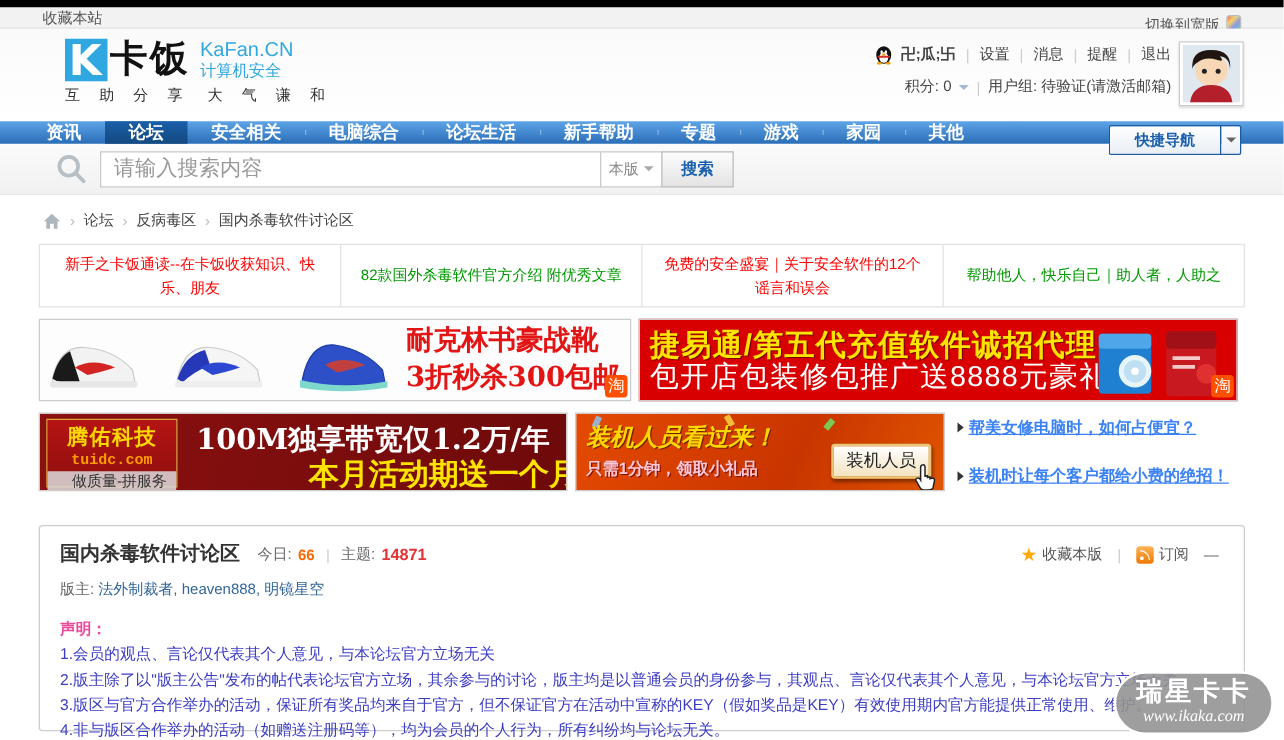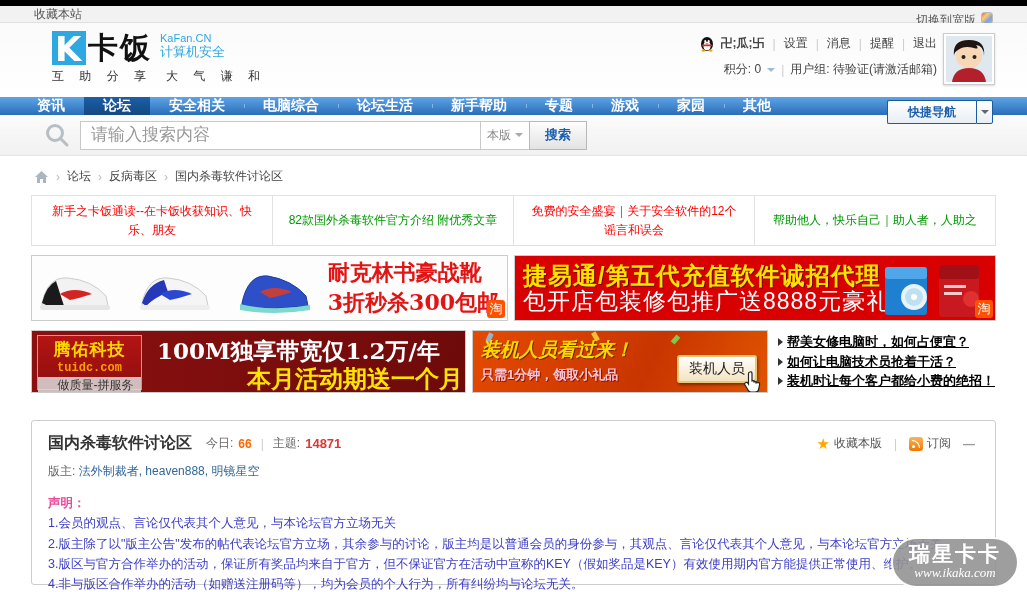--- a/index.html
+++ b/index.html
@@ -15,21 +15,21 @@
 
   
   .header { height:74px; background:linear-gradient(#fafafa,#ffffff); position:relative; }
   .logo { position:absolute; left:52px; top:8px; }
   .logo-row { display:flex; align-items:flex-start; }
   .k-icon { width:34px; height:34px; position:relative; margin-right:2px; }
   .k-icon .k-sq { position:absolute; left:0; top:0; width:34px; height:34px; background:#2FA8E1; }
   .k-icon .k-glyph { position:absolute; left:3px; top:-2px; font-size:34px; font-weight:bold; color:#fff; font-family:"DejaVu Sans",sans-serif; }
   .kafan-zh { font-size:30px; font-weight:bold; color:#111; letter-spacing:2px; line-height:34px; font-family:"DejaVu Sans",sans-serif; }
   .logo-sub { margin-left:8px; line-height:1.15; padding-top:1px; }
-  .logo-sub .l1 { color:#2FA8E1; font-size:11px; }
+  .logo-sub .l1 { color:#2FA8E1; font-size:16px; }
   .logo-sub .l2 { color:#2FA8E1; font-size:13px; }
   .slogan { margin-top:3px; font-size:12px; color:#333; letter-spacing:6px; }
   .slogan .s2 { margin-left:14px; }
 
   .userarea { position:absolute; right:90px; top:12px; text-align:right; color:#444; }
   .user-row1 { display:flex; align-items:center; justify-content:flex-end; gap:6px; margin-bottom:9px; }
   .user-row1 .sep, .user-row2 .sep { color:#ccc; margin:0 2px; }
   .user-row1 a, .user-row2 a { color:#444; text-decoration:none; cursor:pointer; }
   .uname { font-weight:bold; color:#333; }
   .user-row2 { display:flex; align-items:center; justify-content:flex-end; gap:4px; }
@@ -63,21 +63,21 @@
   .crumb-sep { color:#bbb; font-size:12px; }
 
   
   .notices { margin:2px 31px 0 31px; display:flex; border:1px solid #e2e2e2; background:#fff; }
   .notice { flex:1; border-right:1px solid #e2e2e2; padding:6px 14px; display:flex; align-items:center; justify-content:center; text-align:center; line-height:1.55; font-size:12px; cursor:pointer; }
   .notice:last-child { border-right:none; }
   .notice.red { color:#f00; }
   .notice.green { color:#090; }
 
   
-  .adrow { margin:9px 25px 0 31px; display:flex; gap:6px; }
+  .adrow { margin:9px 37px 0 31px; display:flex; gap:6px; }
   .banner { border:1px solid #ccc; position:relative; overflow:hidden; }
   .ad-nike { width:477px; height:66px; background:#fdfdfd; }
   .ad-nike .shoes { position:absolute; left:2px; top:2px; }
   .ad-nike .niketxt { position:absolute; right:8px; top:2px; text-align:left; color:#e21414; font-family:"DejaVu Serif","Liberation Serif",serif; font-weight:bold; font-size:22px; line-height:1.35; }
   .tao-badge { position:absolute; right:2px; bottom:2px; width:18px; height:18px; background:#ff5000; color:#fff; border-radius:3px; font-size:13px; line-height:18px; text-align:center; }
   .ad-jyt { width:482px; height:66px; background:#d80000; }
   .ad-jyt .l1 { position:absolute; left:8px; top:4px; color:#ffe400; font-weight:bold; font-size:24px; letter-spacing:1px; text-shadow:1px 1px 0 #7a0000; white-space:nowrap; }
   .ad-jyt .l2 { position:absolute; left:8px; bottom:3px; color:#fff; font-size:23px; letter-spacing:1px; white-space:nowrap; }
   .jyt-art { position:absolute; right:4px; top:3px; width:110px; height:60px; }
   .ad-tuidc { width:477px; height:63px; background:linear-gradient(100deg,#8c1010,#6e0a0a); }
@@ -88,21 +88,21 @@
   .ad-tuidc .l1 { position:absolute; left:125px; top:5px; color:#fff; font-weight:bold; font-size:23px; font-family:"DejaVu Serif","Liberation Serif",serif; white-space:nowrap; }
   .ad-tuidc .l2 { position:absolute; left:215px; top:32px; color:#ffe400; font-weight:bold; font-size:24px; font-family:"DejaVu Serif","Liberation Serif",serif; white-space:nowrap; }
   .ad-zj { width:296px; height:63px; background:linear-gradient(115deg,#e44a00,#c93500 60%,#e05500); }
   .ad-zj .l1 { position:absolute; left:8px; top:6px; color:#ffd800; font-weight:bold; font-size:19px; font-style:italic; text-shadow:1px 1px 0 #7a2000; white-space:nowrap; }
   .ad-zj .l2 { position:absolute; left:8px; bottom:8px; color:#ffc8d8; font-weight:bold; font-size:13px; text-shadow:1px 1px 0 #8a1000; white-space:nowrap; }
   .zj-btn { position:absolute; right:10px; top:24px; background:linear-gradient(#ffffff,#f3e3c0); border:2px solid #e8c878; border-radius:3px; padding:3px 10px; font-size:14px; color:#222; cursor:pointer; box-shadow:1px 2px 3px rgba(0,0,0,.4); }
   .zj-cursor { position:absolute; right:4px; top:40px; }
   .confetti { position:absolute; width:5px; height:9px; opacity:.8; }
   .ad-links { width:228px; height:63px; background:#fff; display:flex; flex-direction:column; justify-content:space-between; padding:3px 0 3px 4px; }
   .ad-link { display:flex; align-items:center; gap:4px; font-size:13px; font-weight:bold; white-space:nowrap; cursor:pointer; }
-  .ad-link a { color:#000000; text-decoration:underline; }
+  .ad-link a { color:#3b82f6; text-decoration:underline; }
   .tri { width:0; height:0; border-top:4px solid transparent; border-bottom:4px solid transparent; border-left:5px solid #333; flex:none; }
 
   
   .panel { position:absolute; left:31px; right:31px; top:420px; bottom:7px; border:1px solid #cdcdcd; border-radius:3px; background:#fff; padding:12px 16px 8px 16px; }
   .panel-head { display:flex; align-items:center; }
   .forum-title { font-size:16px; font-weight:bold; color:#333; margin-right:14px; }
   .stats { color:#666; font-size:12px; display:flex; align-items:center; gap:5px; }
   .stat-today { color:#ff6600; font-weight:bold; }
   .stat-topics { color:#e53333; font-weight:bold; font-size:13px; }
   .stat-sep { color:#ccc; margin:0 4px; }
@@ -310,24 +310,20 @@
       <div class="l2">只需1分钟，领取小礼品</div>
       <button class="zj-btn">装机人员</button>
       <svg class="zj-cursor" width="20" height="22" viewBox="0 0 20 22">
         <path d="M7 1 Q9 0 9 3 L9 10 L11 9.5 L11 11 L13 10.5 L13 12 L15 11.5 Q17 11.5 16.5 14 L15.5 19 Q15 21 12 21 L8 21 Q6 21 5 19 L2 14 Q1 12 3 11.5 Q4.5 11.2 5.5 13 L5.5 3 Q5.5 1 7 1 Z" fill="#fff" stroke="#222" stroke-width="1.2"></path>
       </svg>
     </div>
     <div class="ad-links">
       <div class="ad-link">
           <span class="tri"></span>
           <a>帮美女修电脑时，如何占便宜？</a>
-        </div>
-      <div class="ad-link">
-          <span class="tri"></span>
-          <a>如何让电脑技术员抢着干活？</a>
         </div>
       <div class="ad-link">
           <span class="tri"></span>
           <a>装机时让每个客户都给小费的绝招！</a>
         </div>
     </div>
   </div>
 </div>
 
 <div class="panel">

